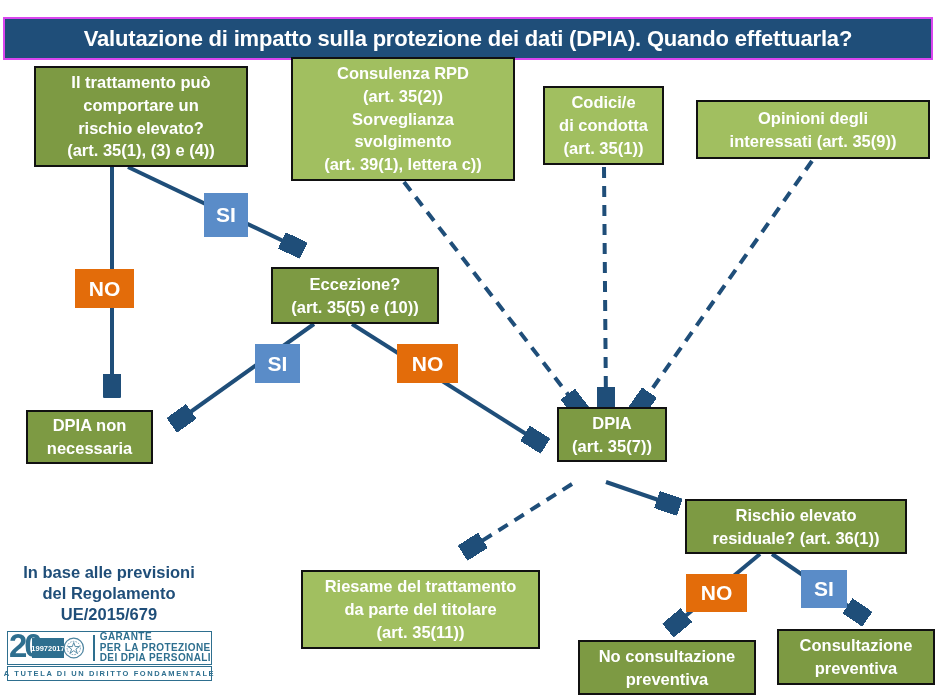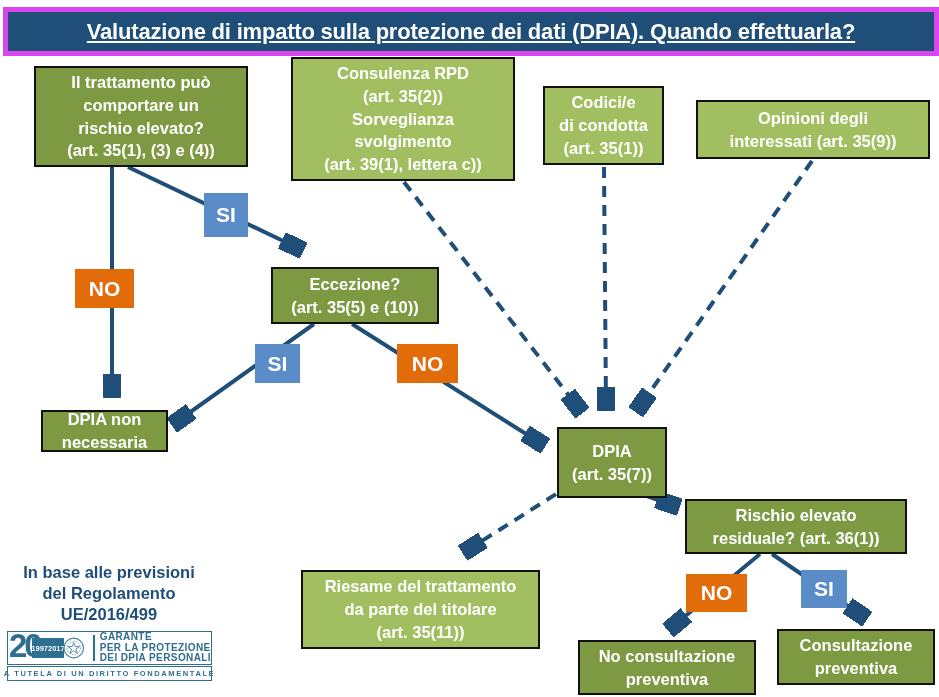--- a/index.html
+++ b/index.html
@@ -1,40 +1,40 @@
 <!DOCTYPE html>
 <html style="--titleBg: #1F4E79; --olive: #7D9A43; --lightGreen: #A1BF60; --orange: #E36C0A; --labelBlue: #5A8CC8; --arrow: #1F4E79; --logoTeal: #2E6F8F;"><head>
 <meta charset="utf-8">
 <style>
   html,body{margin:0;padding:0;background:#fff;}
   .canvas{position:relative;width:939px;height:697px;background:#fff;overflow:hidden;
           font-family:"Liberation Sans",sans-serif;}
   
-  .title{position:absolute;left:3px;top:7px;width:926px;height:39px;
-         background:var(--titleBg);border:5px solid #d946ef;color:#fff;
+  .title{position:absolute;left:3px;top:17px;width:926px;height:39px;
+         background:var(--titleBg);border:2px solid #d946ef;color:#fff;
          font-size:22px;font-weight:bold;display:flex;align-items:center;
-         justify-content:center;letter-spacing:-0.2px;white-space:nowrap;text-decoration:underline;}
+         justify-content:center;letter-spacing:-0.2px;white-space:nowrap;}
   
   .wires{position:absolute;left:0;top:0;z-index:1;}
   .wires path{fill:none;stroke:var(--arrow);stroke-width:4;}
   .wires path.dash{stroke-dasharray:11 8;}
   
   .node{position:absolute;z-index:2;border:2px solid #111;color:#fff;
         font-weight:bold;font-size:16.5px;line-height:1.38;text-align:center;
         display:flex;align-items:center;justify-content:center;
         white-space:pre-line;box-sizing:border-box;}
   .olive{background:var(--olive);}
   .lgreen{background:var(--lightGreen);}
   #n-rischio{left:34px;top:66px;width:214px;height:101px;}
   #n-consulenza{left:291px;top:57px;width:224px;height:124px;}
   #n-codici{left:543px;top:86px;width:121px;height:79px;}
   #n-opinioni{left:696px;top:100px;width:234px;height:59px;}
   #n-eccezione{left:271px;top:267px;width:168px;height:57px;}
-  #n-dpia-non{left:41px;top:410px;width:127px;height:42px;}
-  #n-dpia{left:557px;top:427px;width:110px;height:71px;}
+  #n-dpia-non{left:26px;top:410px;width:127px;height:54px;}
+  #n-dpia{left:557px;top:407px;width:110px;height:55px;}
   #n-rischio-res{left:685px;top:499px;width:222px;height:55px;}
   #n-riesame{left:301px;top:570px;width:239px;height:79px;}
   #n-noconsult{left:578px;top:640px;width:178px;height:55px;}
   #n-consult{left:777px;top:629px;width:158px;height:56px;}
   
   .lbl{position:absolute;z-index:3;color:#fff;font-weight:bold;font-size:21px;
        display:flex;align-items:center;justify-content:center;}
   .lbl.blue{background:var(--labelBlue);}
   .lbl.orange{background:var(--orange);}
   #l-si1{left:204px;top:193px;width:44px;height:44px;}
@@ -125,21 +125,21 @@
 
   <div class="lbl blue" id="l-si1">SI</div>
   <div class="lbl orange" id="l-no1">NO</div>
   <div class="lbl blue" id="l-si2">SI</div>
   <div class="lbl orange" id="l-no2">NO</div>
   <div class="lbl orange" id="l-no3">NO</div>
   <div class="lbl blue" id="l-si3">SI</div>
 
   <div class="note">In base alle previsioni
 del Regolamento
-UE/2016/499</div>
+UE/2015/679</div>
 
   <div class="logo">
     <div class="logo-top">
       <div class="logo-20-wrap">
         <span class="logo-20">20</span>
         <div class="logo-years">
           <span>1997</span>
           <span>2017</span>
         </div>
       </div>

